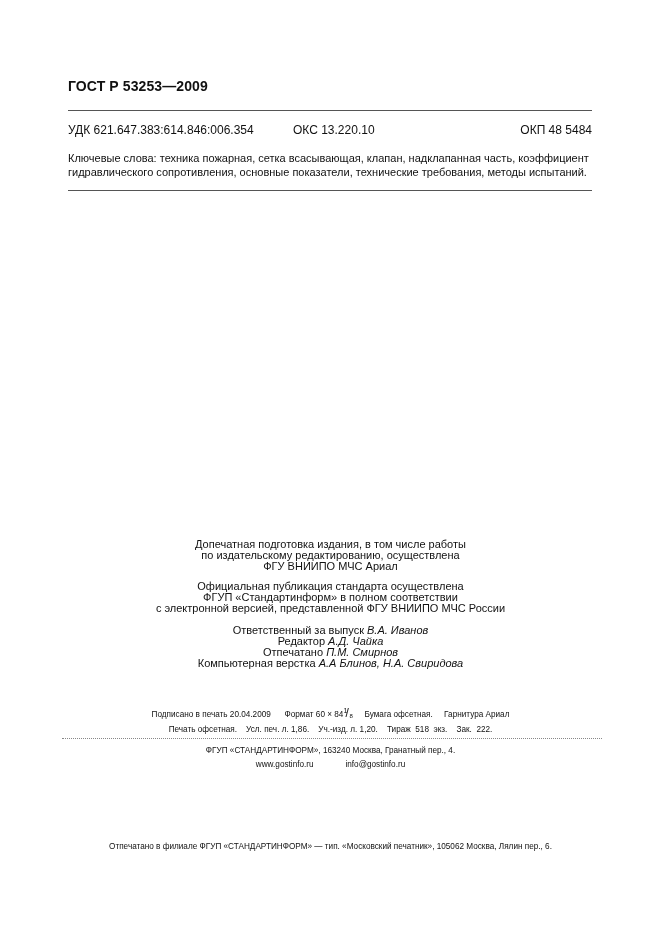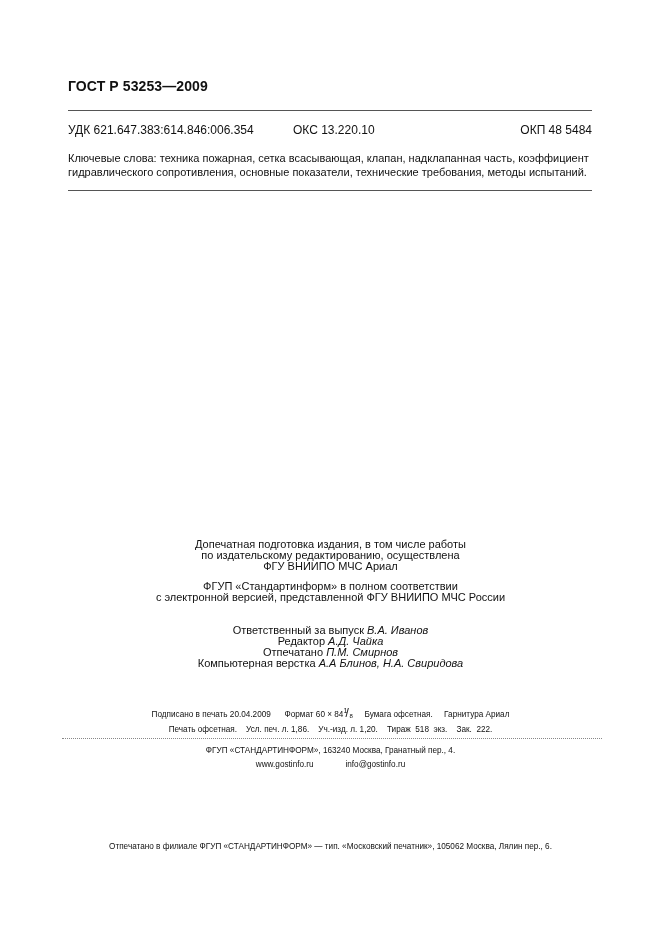--- a/index.html
+++ b/index.html
@@ -41,20 +41,21 @@
 
 <div class="hr" style="top:190px;"></div>
 
 <div class="abs center-block" style="top:539px;">
   <div>Допечатная подготовка издания, в том числе работы</div>
   <div>по издательскому редактированию, осуществлена</div>
   <div>ФГУ ВНИИПО МЧС Ариал</div>
 </div>
 
 <div class="abs center-block" style="top:581px;">
+  <div>Официальная публикация стандарта осуществлена</div>
   <div>ФГУП «Стандартинформ» в полном соответствии</div>
   <div>с электронной версией, представленной ФГУ ВНИИПО МЧС России</div>
 </div>
 
 <div class="abs center-block" style="top:625px;">
   <div><span>Ответственный за выпуск</span> <span class="it">В.А. Иванов</span></div>
   <div><span>Редактор</span> <span class="it">А.Д. Чайка</span></div>
   <div><span>Отпечатано</span> <span class="it">П.М. Смирнов</span></div>
   <div><span>Компьютерная верстка</span> <span class="it">А.А Блинов, Н.А. Свиридова</span></div>
 </div>

